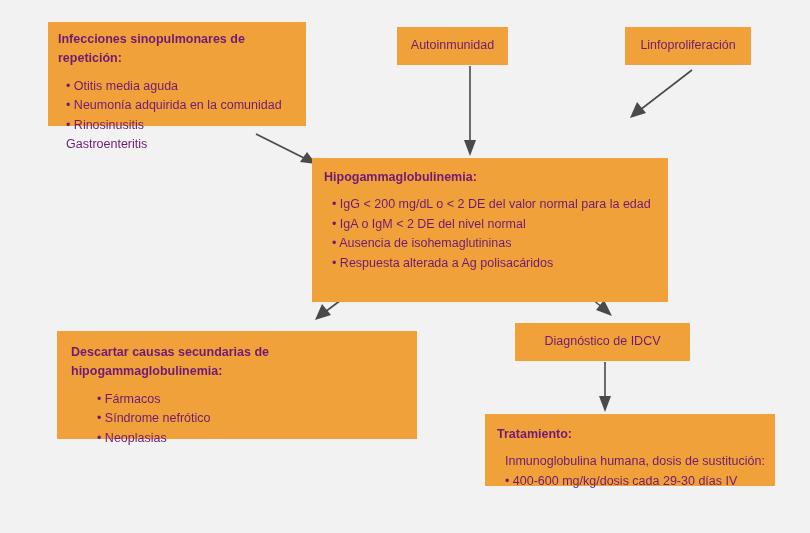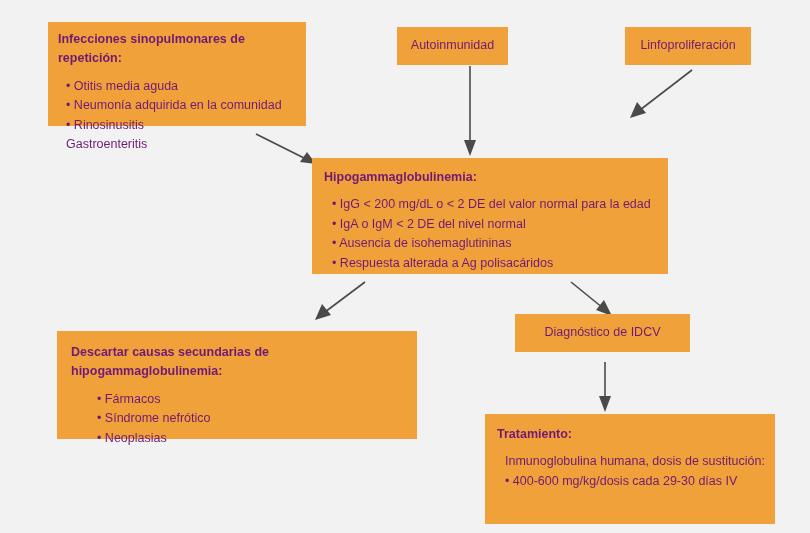--- a/index.html
+++ b/index.html
@@ -50,32 +50,32 @@
     left: 48px; top: 22px; width: 258px; height: 104px;
     padding: 8px 10px 0 10px;
   }
   #node-autoinmunidad {
     left: 397px; top: 27px; width: 111px; height: 38px;
   }
   #node-linfoproliferacion {
     left: 625px; top: 27px; width: 126px; height: 38px;
   }
   #node-hipogamma {
-    left: 312px; top: 158px; width: 356px; height: 116px;
+    left: 312px; top: 158px; width: 356px; height: 144px;
     padding: 10px 12px 12px 12px;
   }
   #node-descartar {
     left: 57px; top: 331px; width: 360px; height: 108px;
     padding: 12px 12px 0 14px;
   }
   #node-diagnostico {
-    left: 515px; top: 314px; width: 175px; height: 38px; justify-content: center;
+    left: 515px; top: 323px; width: 175px; height: 38px; justify-content: center;
   }
   #node-tratamiento {
-    left: 485px; top: 414px; width: 290px; height: 110px;
+    left: 485px; top: 414px; width: 290px; height: 72px;
     padding: 11px 12px 0 12px;
   }
   .arrow {
     position: absolute;
     overflow: visible;
   }
   .arrow line {
     stroke: #4a4a4a;
     stroke-width: 1.6;
   }

